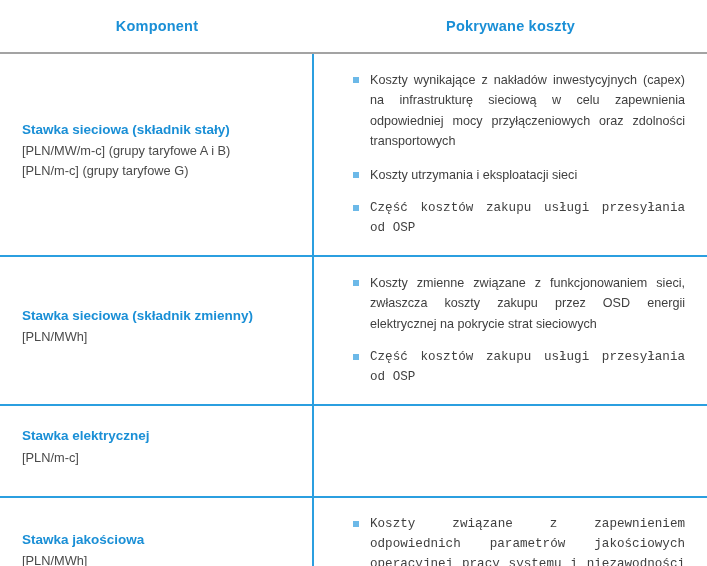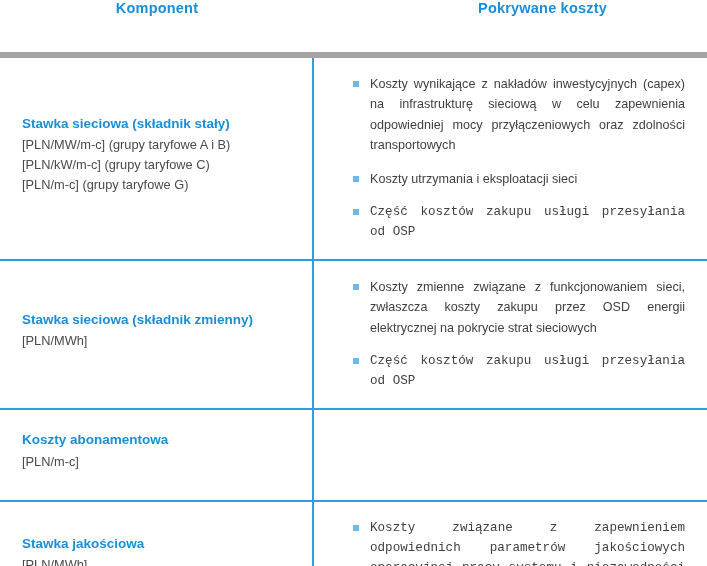--- a/index.html
+++ b/index.html
@@ -14,23 +14,23 @@
     color: #3c3c3c;
     overflow: hidden;
   }
   .table {
     width: 707px;
     box-sizing: border-box;
     border-collapse: collapse;
   }
   .header-row {
     display: flex;
+    align-items: center;
     height: 52px;
-    border-bottom: 6px solid #a3a3a3;
-    gap: 32px;
+    border-bottom: 2px solid #a3a3a3;
   }
   .header-cell {
     color: #1a8fd6;
     font-weight: bold;
     font-size: 14.5px;
     text-align: center;
     letter-spacing: 0.2px;
   }
   .col-left {
     width: 314px;
@@ -121,21 +121,20 @@
 
   <div class="header-row">
     <div class="header-cell col-left">Komponent</div>
     <div class="header-cell col-right">Pokrywane koszty</div>
   </div>
 
   <div class="row row-1">
     <div class="cell-left">
       <div class="comp-title">Stawka sieciowa (składnik stały)</div>
       <div class="comp-unit">[PLN/MW/m-c] (grupy taryfowe A i B)</div>
-      <div class="comp-unit">[PLN/kW/m-c] (grupy taryfowe C)</div>
       <div class="comp-unit">[PLN/m-c] (grupy taryfowe G)</div>
     </div>
     <div class="cell-right">
       <ul class="costs">
         <li><span class="bullet"></span><span>Koszty wynikające z nakładów inwestycyjnych (capex) na infrastrukturę sieciową w celu zapewnienia odpowiedniej mocy przyłączeniowych oraz zdolności transportowych</span></li>
         <li><span class="bullet"></span><span>Koszty utrzymania i eksploatacji sieci</span></li>
         <li><span class="bullet"></span><span>Część kosztów zakupu usługi przesyłania od OSP</span></li>
       </ul>
     </div>
   </div>
@@ -148,21 +147,21 @@
     <div class="cell-right">
       <ul class="costs">
         <li><span class="bullet"></span><span>Koszty zmienne związane z funkcjonowaniem sieci, zwłaszcza koszty zakupu przez OSD energii elektrycznej na pokrycie strat sieciowych</span></li>
         <li><span class="bullet"></span><span>Część kosztów zakupu usługi przesyłania od OSP</span></li>
       </ul>
     </div>
   </div>
 
   <div class="row row-3">
     <div class="cell-left">
-      <div class="comp-title">Koszty abonamentowa</div>
+      <div class="comp-title">Stawka elektrycznej</div>
       <div class="comp-unit">[PLN/m-c]</div>
     </div>
   </div>
 
   <div class="row row-4">
     <div class="cell-left">
       <div class="comp-title">Stawka jakościowa</div>
       <div class="comp-unit">[PLN/MWh]</div>
     </div>
     <div class="cell-right">

